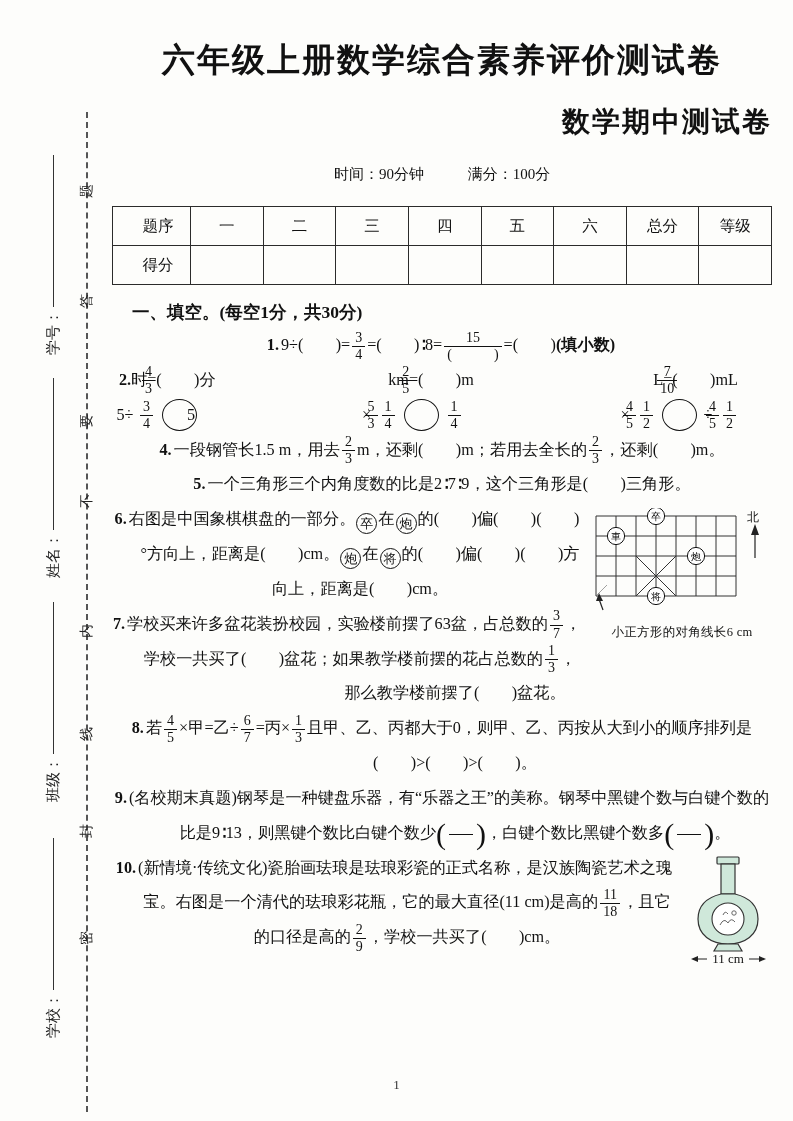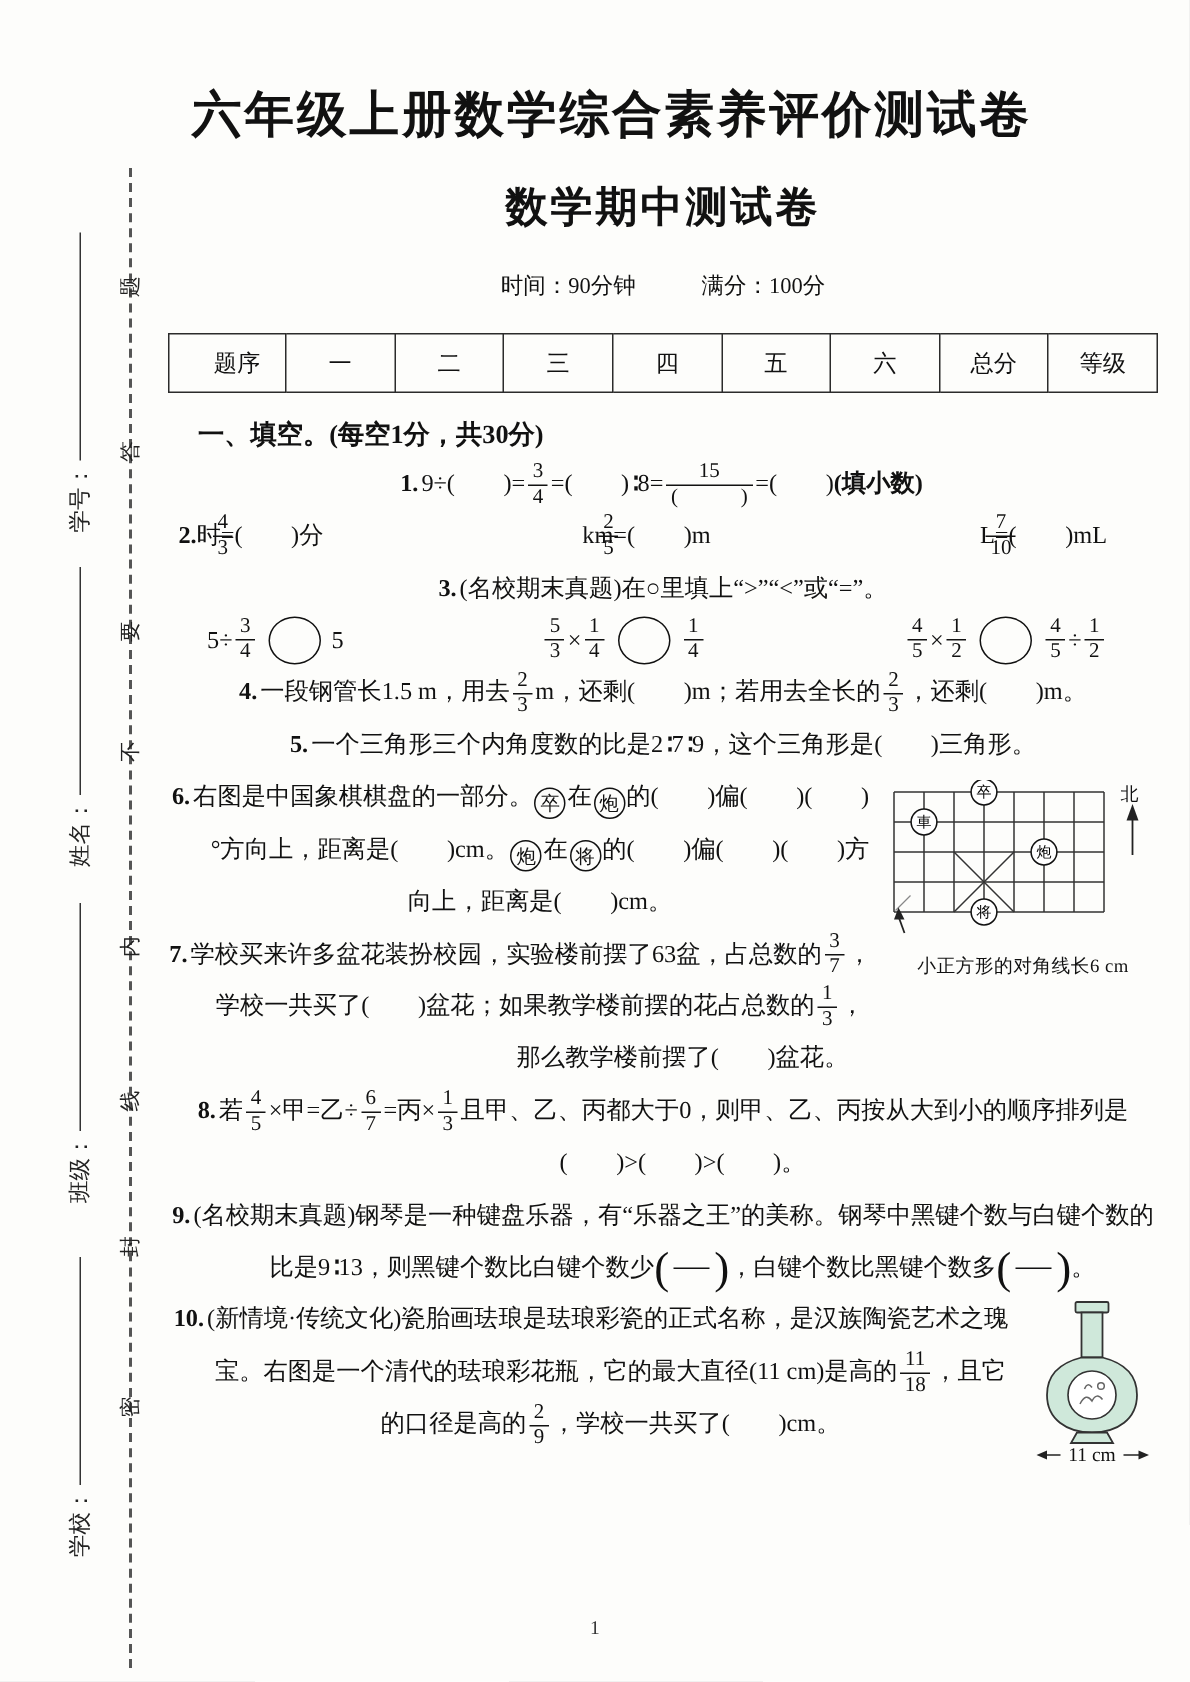--- a/index.html
+++ b/index.html
@@ -7,23 +7,23 @@
         font-family:"Liberation Serif","DejaVu Serif",serif;color:#111;}
   
   .seal-line{position:absolute;left:86px;top:112px;height:1000px;border-left:2px dashed #555;}
   .seal-char{position:absolute;left:78px;width:18px;text-align:center;font-size:14px;color:#222;
              transform:rotate(-90deg);}
   .side-field{position:absolute;width:200px;height:26px;display:flex;align-items:center;
               transform:rotate(-90deg);font-size:15px;color:#222;}
   .side-field .uline{display:inline-block;height:1px;border-bottom:1.6px solid #333;margin-left:3px;flex:1;}
   
   main{position:absolute;left:112px;top:38px;width:660px;}
-  h1.t1{margin:16px;font-family:"Liberation Sans","DejaVu Sans",sans-serif;
+  h1.t1{margin:0;text-align:center;font-family:"Liberation Sans","DejaVu Sans",sans-serif;
         font-weight:900;font-size:33px;letter-spacing:2px;}
-  h2.t2{margin:20px 0 0;text-align:center;font-family:"Liberation Sans","DejaVu Sans",sans-serif;
+  h2.t2{margin:20px 0 0;text-align:right;font-family:"Liberation Sans","DejaVu Sans",sans-serif;
         font-weight:900;font-size:28px;letter-spacing:2px;}
   .info{margin-top:24px;text-align:center;font-size:15px;}
   .info span{margin:12px 20px;}
   table.score{border-collapse:collapse;width:100%;margin-top:22px;table-layout:fixed;}
   table.score td{border:1.5px solid #2b2b2b;height:36px;text-align:center;font-size:15.5px;}
   table.score td.c0{width:62px;padding-left:14px;}
   .sec-head{margin-top:15px;font-size:17.5px;font-weight:bold;margin-left:20px;}
   #questions{margin-top:4px;font-size:16.2px;text-align:center;}
   .q{padding-left:26px;}
   .qrow{line-height:2.15;}
@@ -95,20 +95,31 @@
             <td class="c0">题序</td>
             <td>一</td>
             <td>二</td>
             <td>三</td>
             <td>四</td>
             <td>五</td>
             <td>六</td>
             <td>总分</td>
             <td>等级</td>
           </tr>
+          <tr>
+            <td class="c0">得分</td>
+            <td></td>
+            <td></td>
+            <td></td>
+            <td></td>
+            <td></td>
+            <td></td>
+            <td></td>
+            <td></td>
+          </tr>
         </tbody>
       </table>
 
     <div class="sec-head">一、填空。(每空1分，共30分)</div>
 
     <div id="questions">
         <div class="q">
           <div class="qrow"><span class="seg bold">1.</span><span class="seg">9÷(　　)=</span><span class="fr">
               <span class="n">3</span>
               <span class="d">4</span>
@@ -137,21 +148,20 @@
             <span class="g-seg">
               <span class="fr">
                 <span class="n">7</span>
                 <span class="d">10</span>
               </span>
               <span class="seg">L=(　　)mL</span>
             </span>
           </div>
         </div>
         <div class="q">
-          <div class="qrow"><span class="seg bold">3.</span><span class="seg">(名校期末真题)在○里填上“&gt;”“&lt;”或“=”。</span></div>
           <div class="qrow spread">
             <span class="g-seg">
               <span class="seg">5÷</span>
               <span class="fr">
                 <span class="n">3</span>
                 <span class="d">4</span>
               </span>
               <span class="bigcirc"></span>
               <span class="seg">5</span>
             </span>

